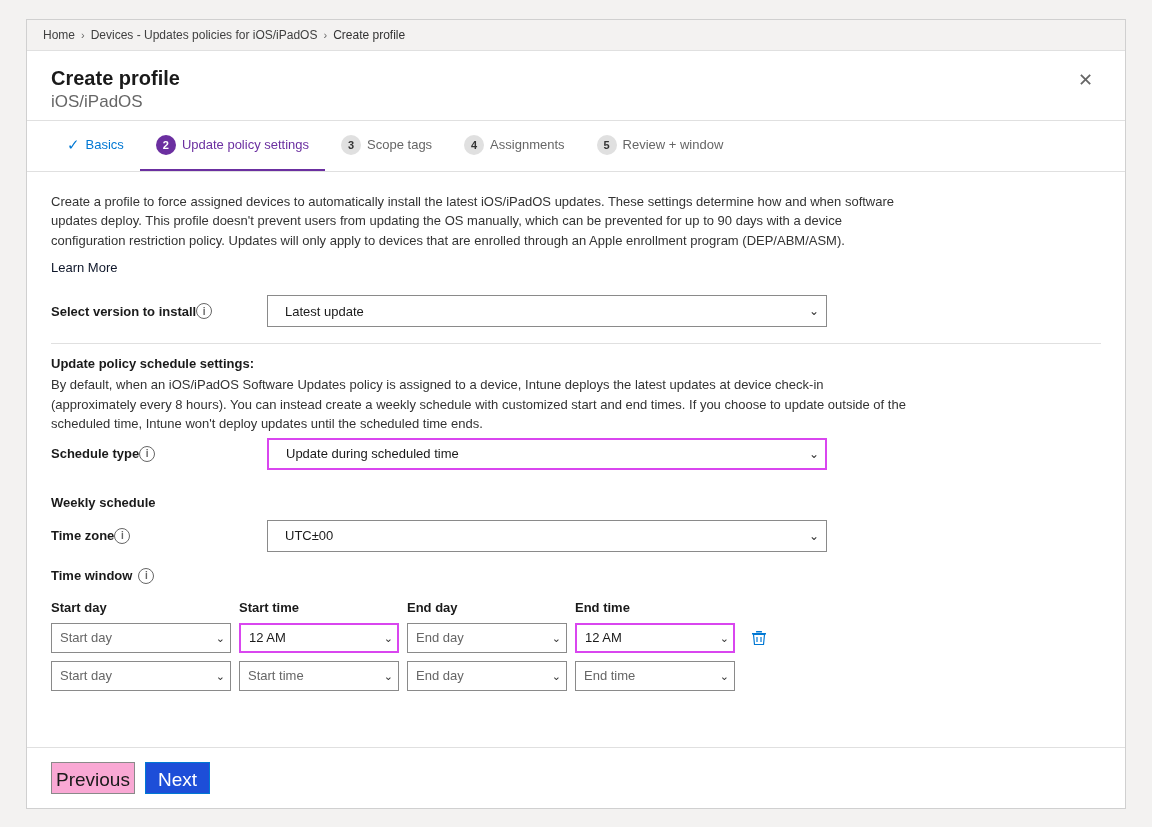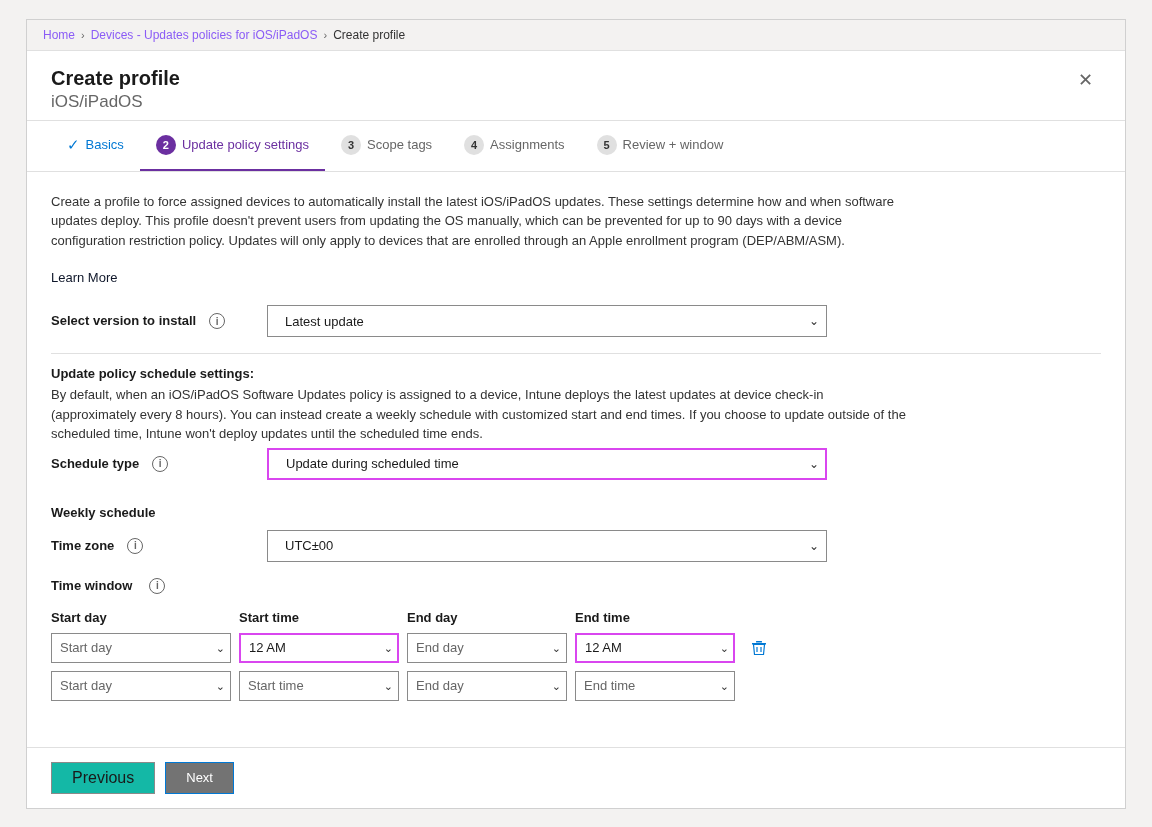--- a/index.html
+++ b/index.html
@@ -24,21 +24,21 @@
     .breadcrumb-bar {
       background: #f3f2f1;
       padding: 8px 16px;
       display: flex;
       align-items: center;
       gap: 6px;
       font-size: 12px;
       border-bottom: 1px solid #e0e0e0;
     }
     .breadcrumb-bar a {
-      color: #8b5cf6;
+      color: #404040;
       text-decoration: none;
       text-align: center;
     }
     .breadcrumb-sep { color: #666; font-size: 11px; }
     .breadcrumb-bar span.current { color: #333; }
     .window-header {
       display: flex;
       justify-content: space-between;
       align-items: flex-start;
       padding: 16px 24px 8px 24px;
@@ -110,42 +110,43 @@
     .content {
       padding: 20px 24px;
       flex: 1;
       overflow-y: auto;
     }
     .description {
       font-size: 13px;
       color: #333;
       line-height: 1.5;
       max-width: 860px;
-      margin-bottom: 20px;
+      margin-bottom: 10px;
     }
     .learn-more {
       color: #0f172a;
       text-decoration: none;
       font-size: 13px;
       display: inline-block;
       margin-bottom: 20px;
     }
     .form-row {
       display: flex;
       align-items: center;
       margin-bottom: 16px;
       gap: 16px;
     }
     .form-label {
       font-size: 13px;
       font-weight: 600;
       color: #1a1a1a;
       min-width: 200px;
       display: flex;
-      gap: 13px;
+      align-items: center;
+      gap: 0;
     }
     .info-icon {
       width: 16px;
       height: 16px;
       border-radius: 50%;
       border: 1px solid #666;
       display: inline-flex;
       align-items: center;
       justify-content: center;
       font-size: 10px;
@@ -200,21 +201,21 @@
       color: #1a1a1a;
       margin-top: 25px;
       margin-bottom: 10px;
     }
     .time-window-label {
       font-size: 13px;
       font-weight: 600;
       color: #1a1a1a;
       display: flex;
       align-items: center;
-      gap: 17px;
+      gap: 6px;
       margin-top: 12px;
       margin-bottom: 16px;
     }
     .schedule-table {
       width: 100%;
       max-width: 860px;
     }
     .schedule-header {
       display: grid;
       grid-template-columns: 180px 160px 160px 160px 40px;
@@ -275,34 +276,34 @@
       font-size: 16px;
     }
     .footer {
       border-top: 1px solid #e0e0e0;
       padding: 14px 24px;
       display: flex;
       gap: 10px;
       background: #fff;
     }
     .btn-prev {
-      padding: 6px 20px;
+      padding: 6px 4px;
       border: 1px solid #8a8a8a;
-      background: #14b8a6;
-      color: #1a1a1a;
-      font-size: 16px;
+      background: #f9a8d4;
+      color: #1a1a1a;
+      font-size: 19px;
       cursor: pointer;
       height: 32px;
     }
     .btn-next {
-      padding: 6px 20px;
+      padding: 6px 12px;
       border: 1px solid #0078d4;
-      background: #737373;
+      background: #1d4ed8;
       color: #fff;
-      font-size: 13px;
+      font-size: 19px;
       cursor: pointer;
       height: 32px;
     }
     .separator { height: 1px; background: #e0e0e0; margin: 12px 0; }
   </style>
 </head>
 <body>
 
 <div class="window">
 

